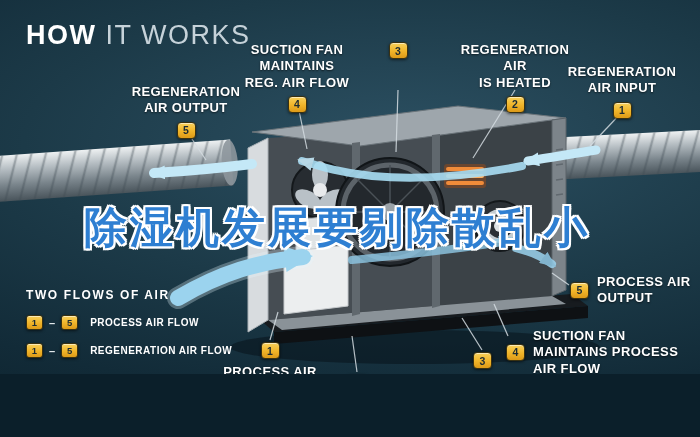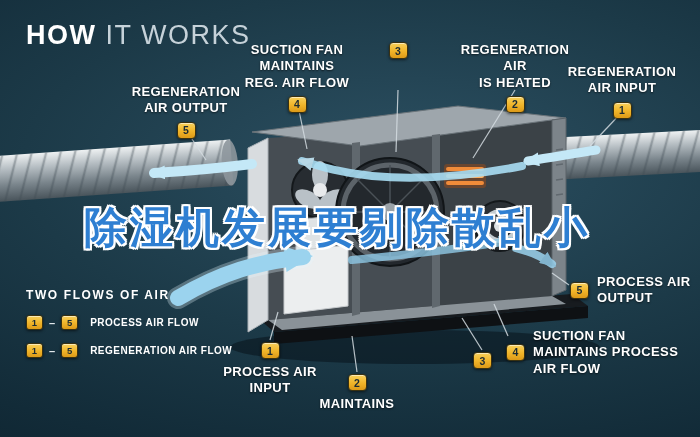--- a/index.html
+++ b/index.html
@@ -1,17 +1,17 @@
 <!DOCTYPE html>
 <html><head>
 <meta charset="utf-8">
 <style>
   html,body{margin:0;padding:0;background:#0b1f2a;}
   .stage{
-    position:relative;width:700px;height:437px;overflow:hidden;
+    position:relative;width:700px;height:374px;overflow:hidden;
     font-family:"Liberation Sans","DejaVu Sans",sans-serif;
     background:radial-gradient(ellipse 130% 95% at 58% 38%, #2c5062 0%, #1c3a48 42%, #122b38 72%, #0b1f2a 100%);
   }
   .stage *{box-sizing:border-box;}
   .scene{position:absolute;left:0;top:0;}
 
   
   .title{position:absolute;left:26px;top:20px;font-size:27px;letter-spacing:1.5px;color:#fff;white-space:nowrap;}
   .t-strong{font-weight:800;}
   .t-light{font-weight:300;color:#c6d2d9;margin-left:9px;}

